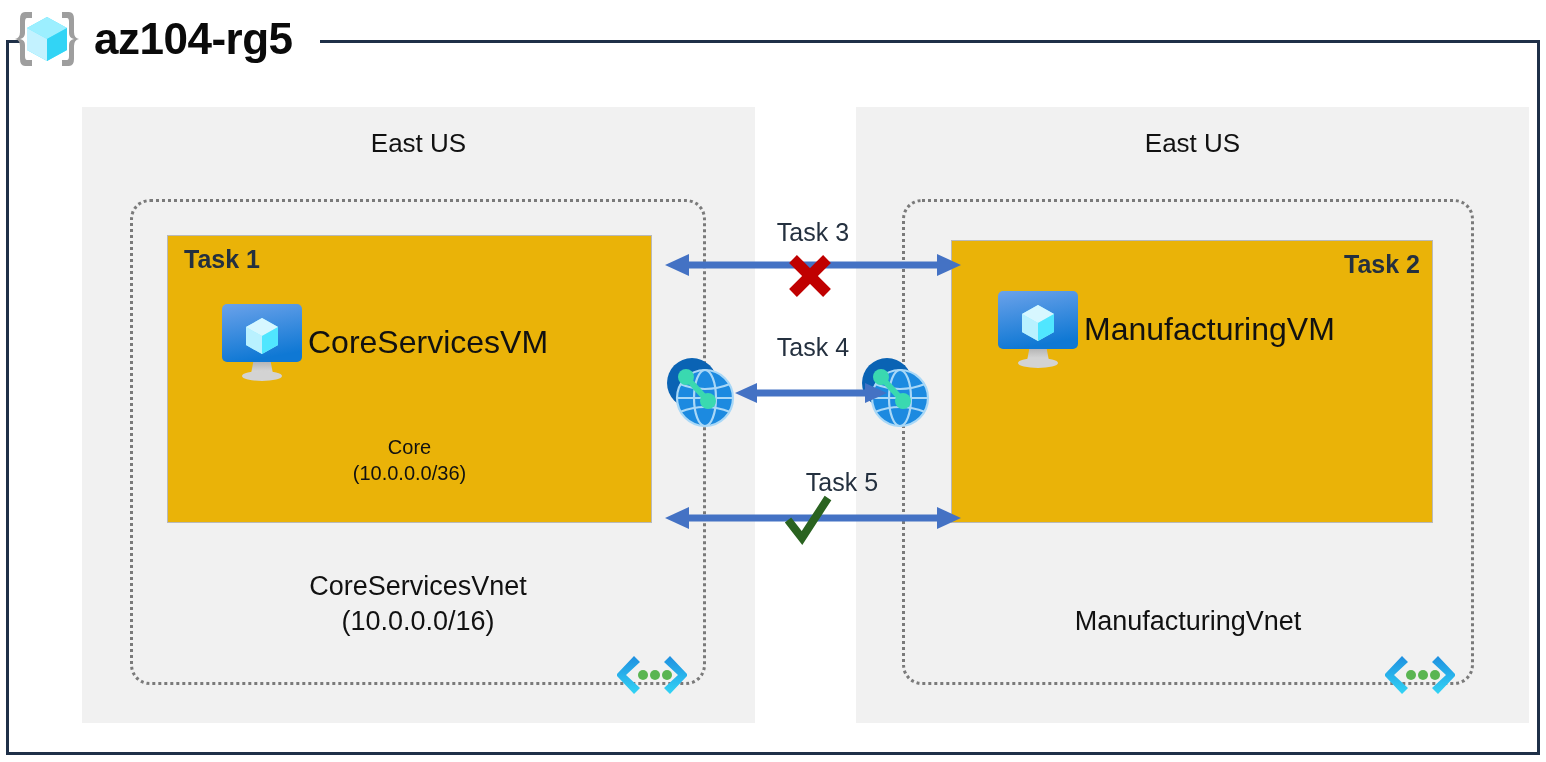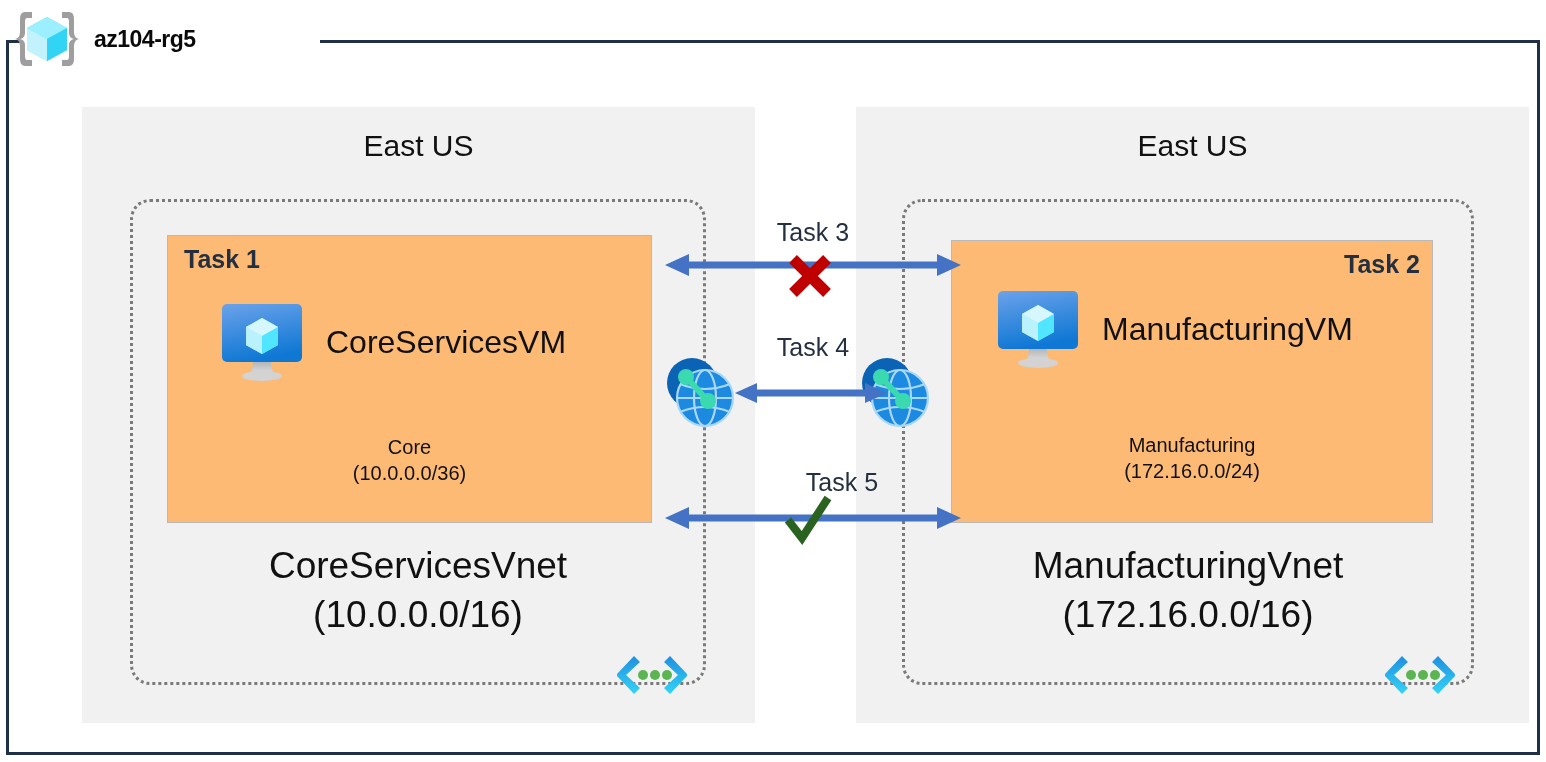--- a/index.html
+++ b/index.html
@@ -65,21 +65,21 @@
     gap: 12px;
     z-index: 5;
   }
   .rg-icon {
     width: 70px;
     height: 62px;
     position: relative;
     flex: none;
   }
   .rg-title {
-    font-size: 23px;
+    font-size: 44px;
     font-weight: bold;
     color: #0a0a0a;
     letter-spacing: -0.5px;
     white-space: nowrap;
     line-height: 1;
   }
 
   
   .region {
     position: absolute;
@@ -90,21 +90,21 @@
   }
   .region.left  { left: 82px; }
   .region.right { left: 856px; }
 
   .region-label {
     position: absolute;
     top: 22px;
     left: 0;
     width: 100%;
     text-align: center;
-    font-size: 30px;
+    font-size: 26px;
     color: #111111;
     line-height: 1.1;
   }
 
   
   .vnet {
     position: absolute;
     border: 3px dotted #7a7a7a;
     border-radius: 20px;
     background: transparent;
@@ -122,38 +122,38 @@
     width: 572px;
     height: 486px;
   }
 
   .vnet-label {
     position: absolute;
     left: 0;
     width: 100%;
     bottom: 42px;
     text-align: center;
-    font-size: 37px;
+    font-size: 27px;
     color: #111111;
     line-height: 1.32;
   }
 
   
   .vnet-corner {
     position: absolute;
     right: 16px;
     bottom: -14px;
     width: 70px;
     height: 42px;
   }
 
   
   .subnet {
     position: absolute;
-    background: #fdba74;
+    background: #eab308;
     border: 1px solid #b9b9b9;
     box-sizing: border-box;
   }
   .subnet.left {
     left: 167px;
     top: 235px;
     width: 485px;
     height: 288px;
   }
   .subnet.right {
@@ -171,21 +171,20 @@
     color: #24303f;
     line-height: 1;
   }
   .task-tag.tl { left: 16px; }
   .task-tag.tr { right: 12px; }
 
   .vm-row {
     position: absolute;
     display: flex;
     align-items: center;
-    gap: 18px;
   }
   .vm-row.left  { left: 48px; top: 60px; }
   .vm-row.right { left: 40px; top: 42px; justify-content: flex-end; }
 
   .vm-icon {
     width: 92px;
     height: 92px;
     flex: none;
     position: relative;
   }
@@ -335,21 +334,20 @@
     </div>
   </div>
 
   <div class="region right">
     <div class="region-label">East US</div>
   </div>
 
   <div class="vnet right">
     <div class="vnet-label">
       <div>ManufacturingVnet</div>
-      <div>(172.16.0.0/16)</div>
     </div>
     <div class="vnet-corner">
       <svg viewBox="0 0 70 42" width="70" height="42">
         <defs>
           <linearGradient id="vnGradR" x1="0" y1="0" x2="0" y2="1">
             <stop offset="0%" stop-color="#1f8fe0"></stop>
             <stop offset="100%" stop-color="#32d4f5"></stop>
           </linearGradient>
         </defs>
         <path d="M17 2 L23 8 L9 21 L23 34 L17 40 L-1 21 Z" fill="url(#vnGradR)"></path>
@@ -380,24 +378,20 @@
           <ellipse cx="46" cy="80" rx="20" ry="5" fill="#d3d3d3"></ellipse>
           <rect x="6" y="8" width="80" height="58" rx="5" fill="url(#vmScrR)"></rect>
           <polygon points="46,22 62,31 62,49 46,58 30,49 30,31" fill="#9cefff"></polygon>
           <polygon points="46,22 62,31 46,40 30,31" fill="#d7f7ff"></polygon>
           <polygon points="46,40 62,31 62,49 46,58" fill="#50e6ff"></polygon>
           <polygon points="46,40 30,31 30,49 46,58" fill="#b9f1ff"></polygon>
         </svg>
       </div>
       <div class="vm-name">ManufacturingVM</div>
     </div>
-    <div class="subnet-cidr right">
-      <div>Manufacturing</div>
-      <div>(172.16.0.0/24)</div>
-    </div>
   </div>
 
   <div class="peer-icon left">
     <svg viewBox="0 0 78 78" width="78" height="78">
       <circle cx="31" cy="31" r="25" fill="#0a63b4"></circle>
       <circle cx="44" cy="46" r="28" fill="#1c8ae0"></circle>
       <g stroke="#a9d8f7" stroke-width="2.2" fill="none">
         <circle cx="44" cy="46" r="28"></circle>
         <ellipse cx="44" cy="46" rx="11" ry="28"></ellipse>
         <line x1="16" y1="46" x2="72" y2="46"></line>

